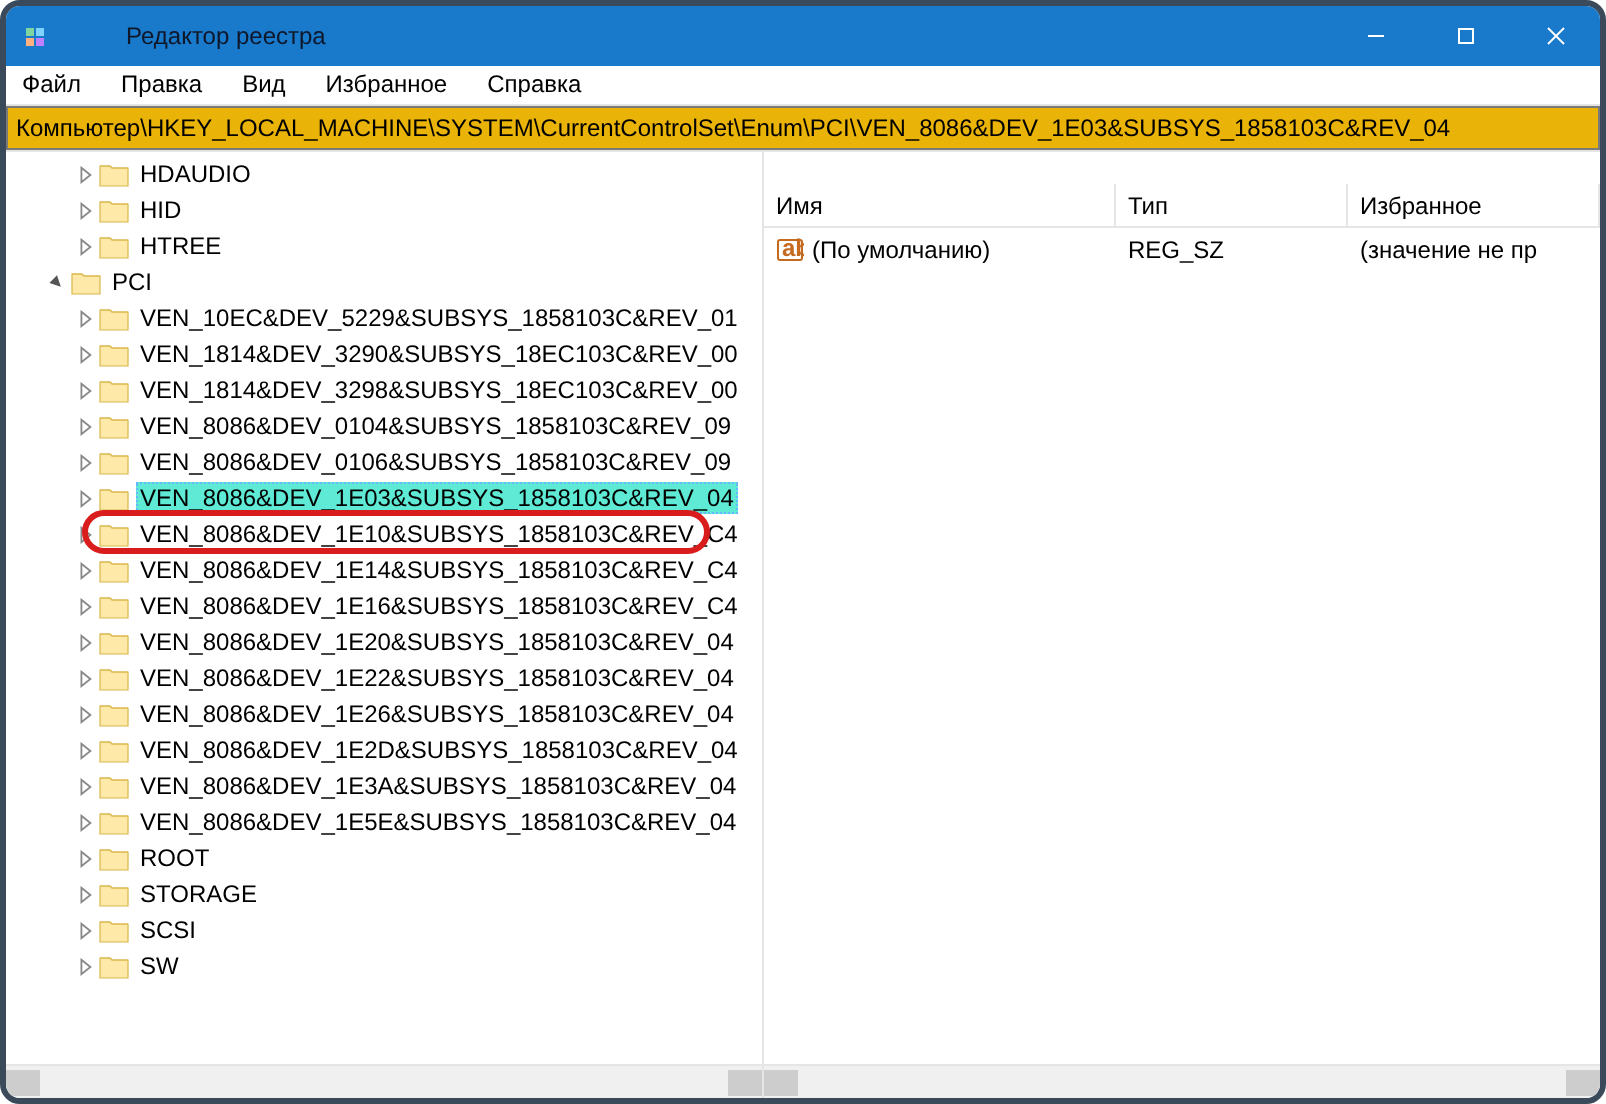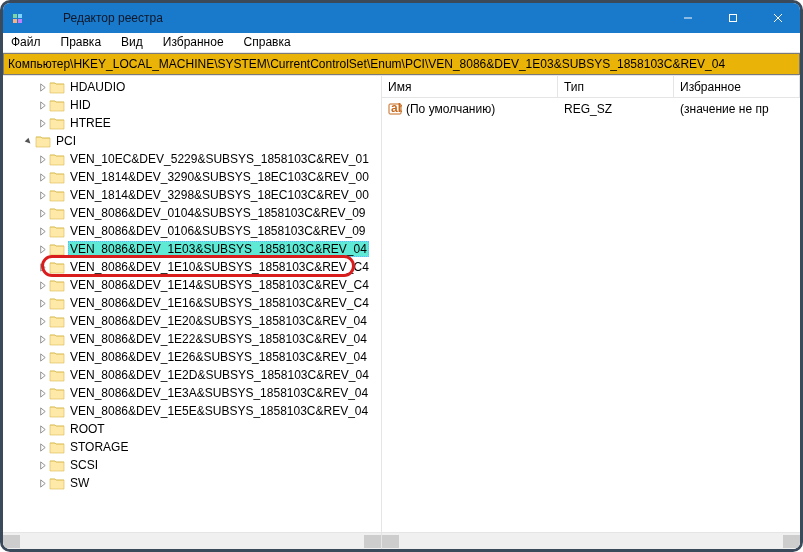--- a/index.html
+++ b/index.html
@@ -18,21 +18,21 @@
 .tree { padding: 2px 0; }
 .tree-row { height: 18px; display: flex; align-items: center; white-space: nowrap; padding-left: 4px; }
 .expander { width: 14px; height: 14px; display: flex; align-items: center; justify-content: center; color: #666; font-size: 9px; cursor: pointer; }
 .expander.open { color: #333; }
 .spacer { width: 14px; display: inline-block; }
 .folder-icon { width: 16px; height: 14px; margin-right: 3px; flex-shrink: 0; }
 .folder-icon svg { width: 100%; height: 100%; }
 .tree-label { font-size: 12px; padding: 0 2px; }
 .tree-row.selected .tree-label { background: #5eead4; border: 1px dotted #6ab5ff; padding: 0 1px; }
 .highlight-oval { position: absolute; border: 3px solid #d91c1c; border-radius: 12px; pointer-events: none; }
-.list-pane { flex: 1; display: flex; flex-direction: column; overflow: hidden; }
+.list-pane { flex: 1; display: flex; flex-direction: column; overflow: hidden; margin-top: 16px; }
 .list-header { height: 22px; display: flex; border-bottom: 1px solid #e5e5e5; align-items: center; background: #fff; }
 .list-header .col { padding: 0 6px; font-size: 12px; border-right: 1px solid #e5e5e5; height: 100%; display: flex; align-items: center; }
 .list-body { flex: 1; overflow: auto; padding: 2px 0; position: relative; }
 .list-row { height: 18px; display: flex; align-items: center; padding: 0 6px; }
 .ab-icon { width: 14px; height: 14px; margin-right: 4px; flex-shrink: 0; }
 .col-name { width: 176px; }
 .col-type { width: 116px; }
 .col-value { flex: 1; }
 .scrollbar-stub { height: 17px; border-top: 1px solid #e5e5e5; background: #f0f0f0; position: relative; }
 .scrollbar-stub::before, .scrollbar-stub::after { content: ""; position: absolute; top: 2px; width: 17px; height: 13px; background: #cdcdcd; }

